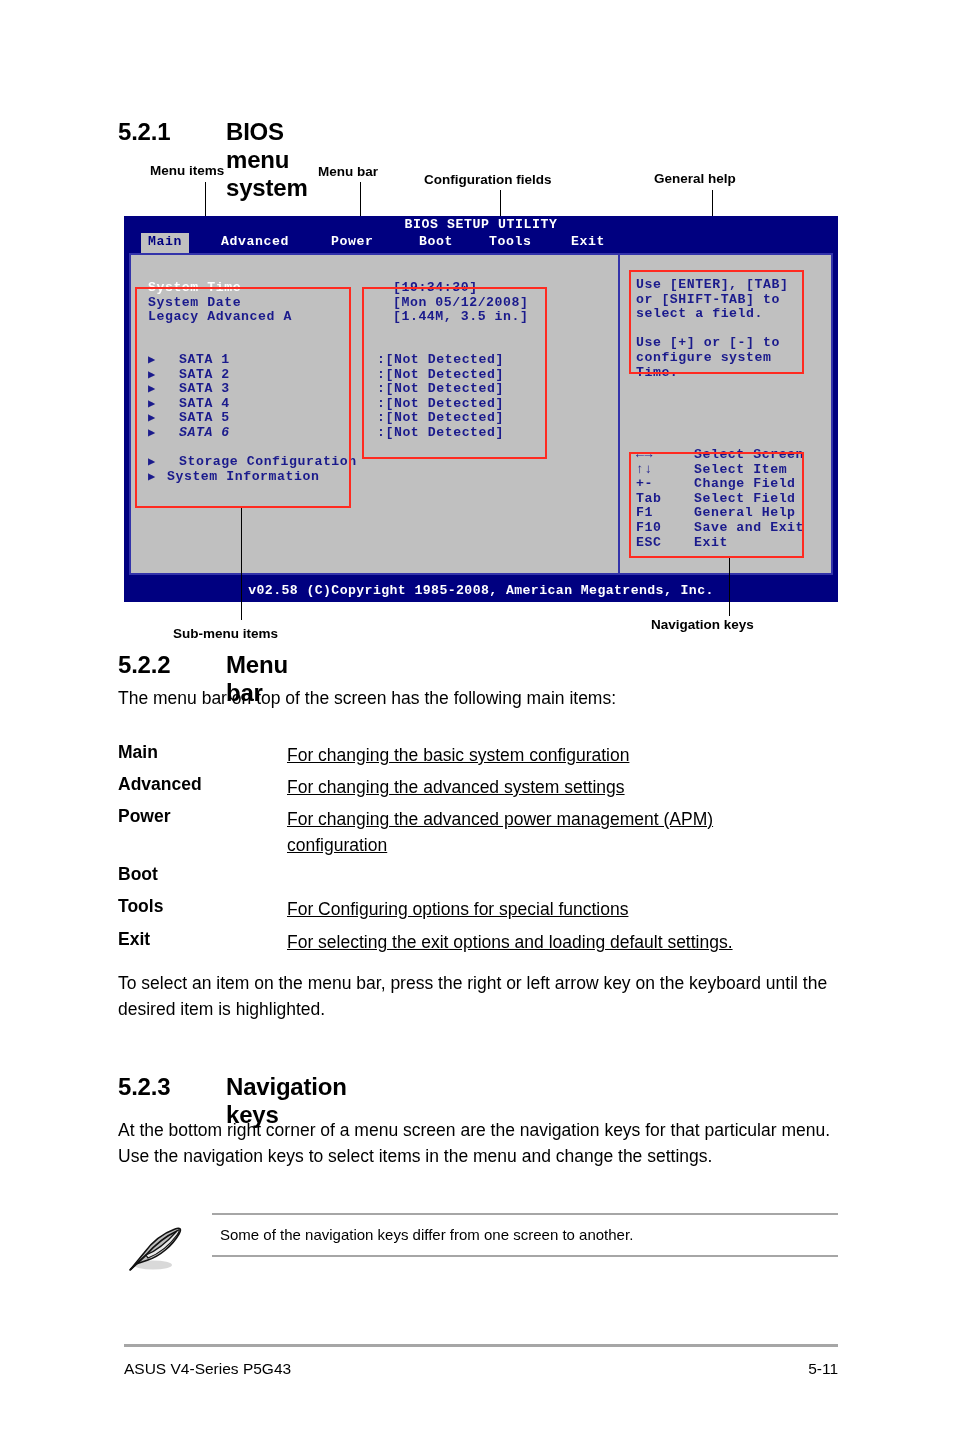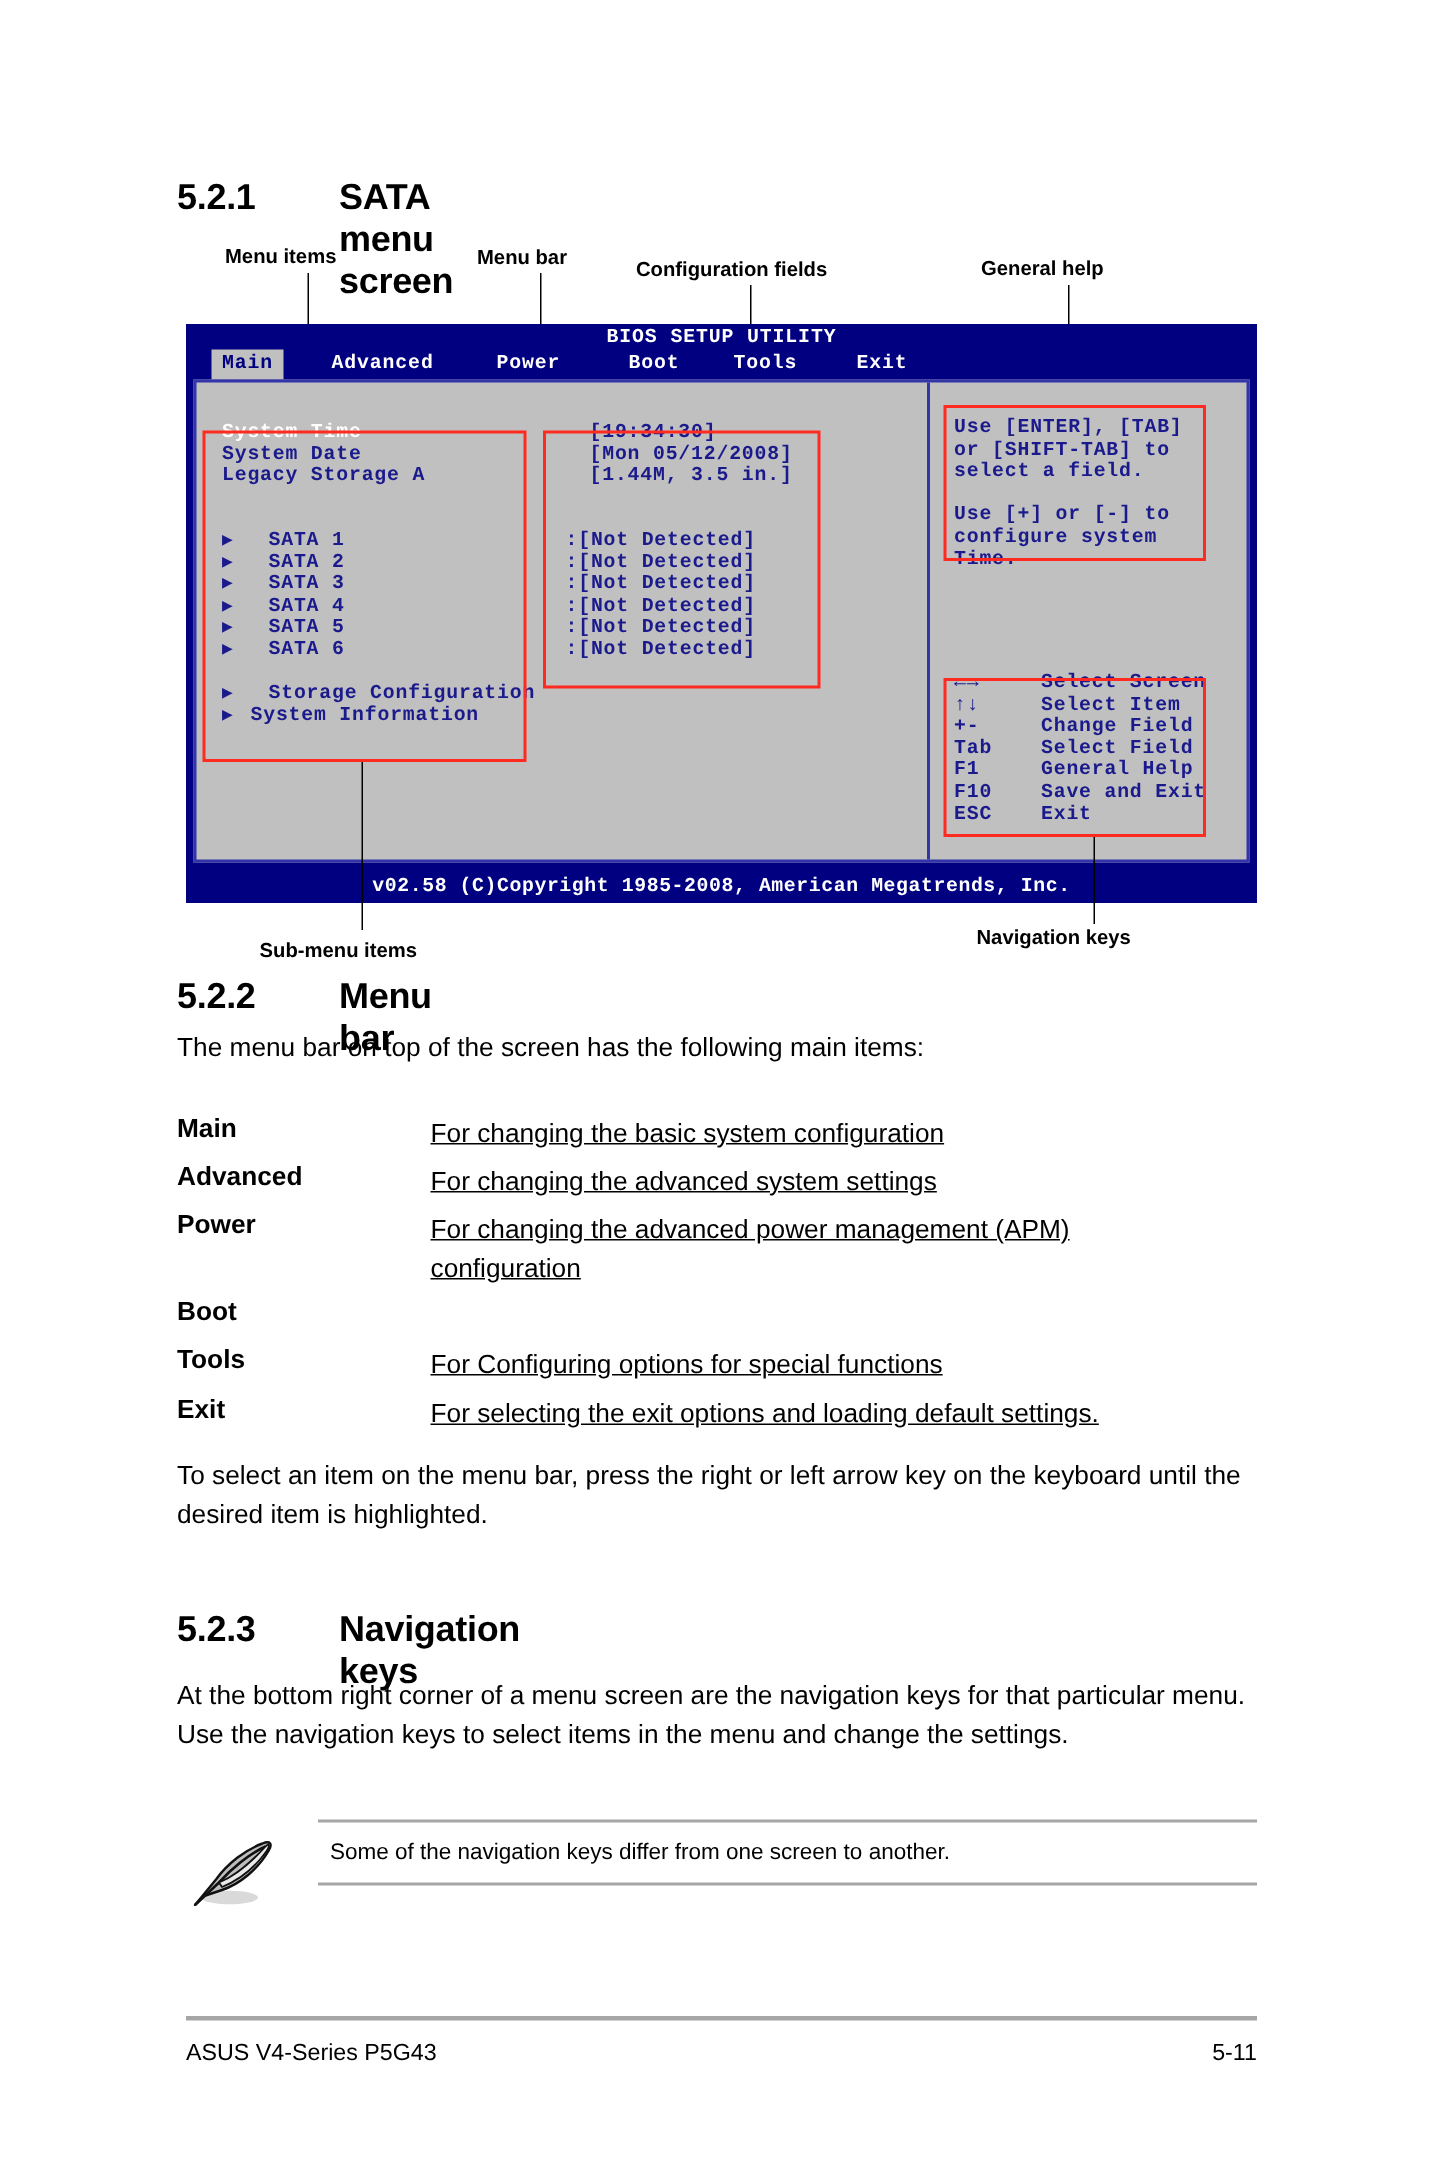--- a/index.html
+++ b/index.html
@@ -202,21 +202,21 @@
     font-size: 15.5px;
   }
 </style>
 </head>
 <body>
 
 <div class="page">
 
   <div class="sec-head" style="left:118px; top:118px;">
     <span class="sec-num" style="left:0; top:0;">5.2.1</span>
-    <span class="sec-title" style="left:108px; top:0;">SATA menu screen</span>
+    <span class="sec-title" style="left:108px; top:0;">BIOS menu system</span>
   </div>
 
   <div class="callout" style="left:150px; top:163px;">Menu items</div>
   <div class="leader" style="left:205px; top:182px; height:134px;"></div>
 
   <div class="callout" style="left:318px; top:164px;">Menu bar</div>
   <div class="leader" style="left:360px; top:182px; height:40px;"></div>
 
   <div class="callout" style="left:424px; top:172px;">Configuration fields</div>
   <div class="leader" style="left:500px; top:190px; height:113px;"></div>
@@ -236,21 +236,21 @@
       <div class="mitem" style="left:358px;">Tools</div>
       <div class="mitem" style="left:440px;">Exit</div>
     </div>
 
     <div class="bios-body">
 
       <div class="bios-left">
 
         <div class="brow sel" style="left:17px; top:26px;">System Time</div>
         <div class="brow" style="left:17px; top:40.6px;">System Date</div>
-        <div class="brow" style="left:17px; top:55.2px;">Legacy Storage A</div>
+        <div class="brow" style="left:17px; top:55.2px;">Legacy Advanced A</div>
 
         <div class="brow" style="left:262px; top:26px;">[19:34:30]</div>
         <div class="brow" style="left:262px; top:40.6px;">[Mon 05/12/2008]</div>
         <div class="brow" style="left:262px; top:55.2px;">[1.44M, 3.5 in.]</div>
 
         <div class="tri" style="left:17px; top:98px;">▶</div>
         <div class="brow" style="left:48px; top:98px;">SATA 1</div>
         <div class="brow" style="left:246px; top:98px;">:[Not Detected]</div>
 
         <div class="tri" style="left:17px; top:112.6px;">▶</div>
@@ -263,21 +263,21 @@
 
         <div class="tri" style="left:17px; top:141.8px;">▶</div>
         <div class="brow" style="left:48px; top:141.8px;">SATA 4</div>
         <div class="brow" style="left:246px; top:141.8px;">:[Not Detected]</div>
 
         <div class="tri" style="left:17px; top:156.4px;">▶</div>
         <div class="brow" style="left:48px; top:156.4px;">SATA 5</div>
         <div class="brow" style="left:246px; top:156.4px;">:[Not Detected]</div>
 
         <div class="tri" style="left:17px; top:171px;">▶</div>
-        <div class="brow" style="left:48px; top:171px;">SATA 6</div>
+        <div class="brow" style="left:48px; top:171px;font-style:italic;">SATA 6</div>
         <div class="brow" style="left:246px; top:171px;">:[Not Detected]</div>
 
         <div class="tri" style="left:17px; top:200px;">▶</div>
         <div class="brow" style="left:48px; top:200px;">Storage Configuration</div>
 
         <div class="tri" style="left:17px; top:214.6px;">▶</div>
         <div class="brow" style="left:36px; top:214.6px;">System Information</div>
       </div>
 
       <div class="bios-right">

